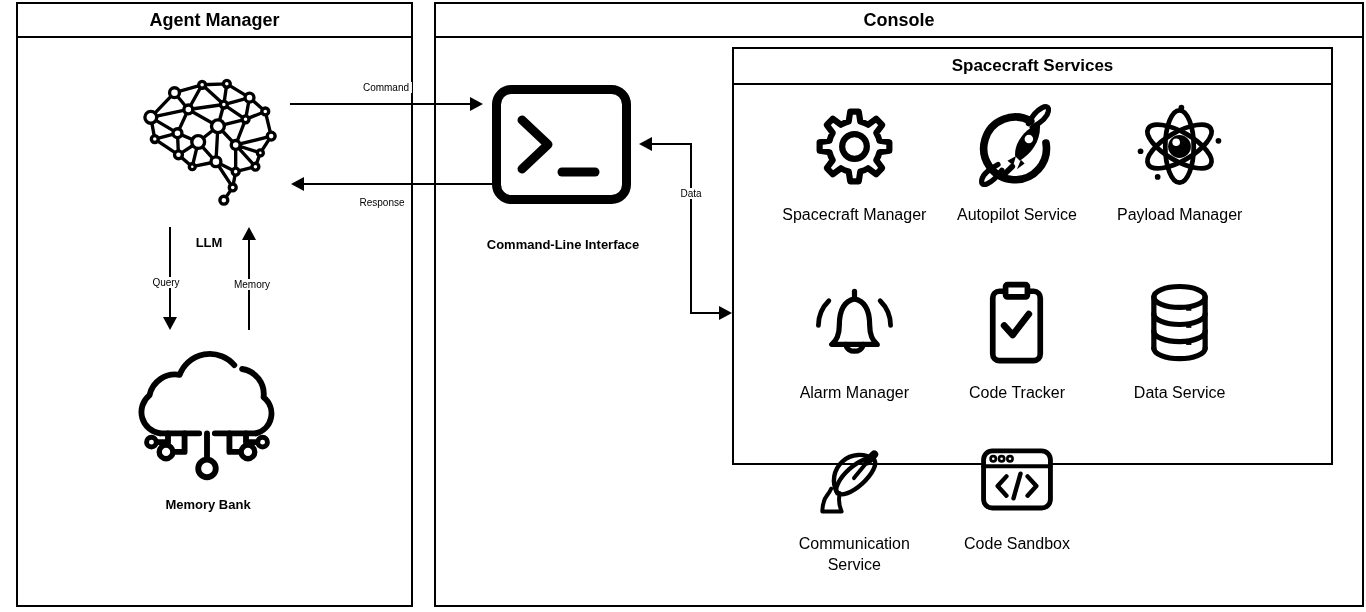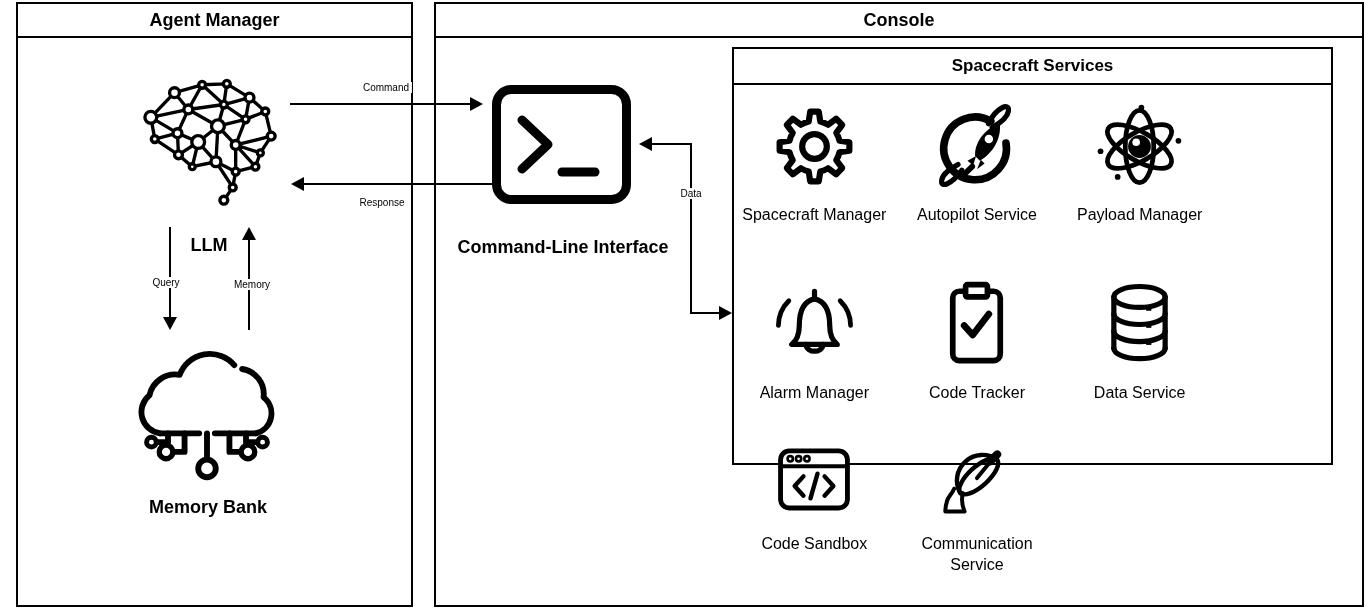--- a/index.html
+++ b/index.html
@@ -18,28 +18,28 @@
   .tri { position:absolute; width:0; height:0; z-index:3; }
   .tri-right { border-top:7px solid transparent; border-bottom:7px solid transparent; border-left:13px solid #000; }
   .tri-left  { border-top:7px solid transparent; border-bottom:7px solid transparent; border-right:13px solid #000; }
   .tri-down  { border-left:7px solid transparent; border-right:7px solid transparent; border-top:13px solid #000; }
   .tri-up    { border-left:7px solid transparent; border-right:7px solid transparent; border-bottom:13px solid #000; }
   .flow-label {
     position:absolute; font-size:10px; background:#fff; padding:0 3px;
     transform:translateX(-50%); white-space:nowrap; z-index:5;
   }
   .node-label {
-    position:absolute; font-size:18px; font-weight:bold;
+    position:absolute; font-size:13px; font-weight:bold;
     transform:translateX(-50%); white-space:nowrap; z-index:4;
   }
   .icon-abs { position:absolute; z-index:2; }
   .svc-grid {
     position:absolute; left:733px; top:86px; width:488px; height:489px;
     display:grid; grid-template-columns:1fr 1fr 1fr;
-    grid-template-rows:177px 172px 1fr; z-index:2;
+    grid-template-rows:177px 172px 1fr; z-index:2;padding-left:40px;
   }
   .svc { display:flex; flex-direction:column; align-items:center; justify-content:flex-start; }
   .svc.row1 svg { margin-top:13px; }
   .svc.row2 svg { margin-top:14px; }
   .svc.row3 svg { margin-top:0px; }
   .svc-label {
     margin-top:10px; font-size:16px; line-height:21px; text-align:center;
     max-width:190px;
   }
   .svc-label.narrow { max-width:132px; }
@@ -201,37 +201,37 @@
         <path class="s" stroke-width="5.5" d="M23,39 A27,11 0 0 0 77,39 M23,57 A27,11 0 0 0 77,57 M23,75 A27,11 0 0 0 77,75"></path>
         <rect class="f" x="57" y="30" width="5.5" height="5.5"></rect>
         <rect class="f" x="57" y="48" width="5.5" height="5.5"></rect>
         <rect class="f" x="57" y="66" width="5.5" height="5.5"></rect>
       </svg>
       <div class="svc-label">Data Service</div>
     </div>
 
     <div class="svc row3">
       <svg width="88" height="88" viewBox="0 0 100 100">
+        <ellipse class="s" stroke-width="5" cx="52" cy="47" rx="28" ry="11" transform="rotate(-42 52 47)"></ellipse>
+        <path class="s" stroke-width="5" d="M73,28 A29,29 0 0 0 31,66"></path>
+        <path class="s" stroke-width="4.5" d="M50,49 L67,28"></path>
+        <path class="s" stroke-width="9" d="M65,30 L73,22"></path>
+        <path class="s" stroke-width="4.5" d="M24,61 C21,68 17,70 16,75 C15,78 14,82 14,87 L36,87 C33,80 32,73 34,66"></path>
+      </svg>
+      <div class="svc-label narrow">Communication Service</div>
+    </div>
+
+    <div class="svc row3">
+      <svg width="88" height="88" viewBox="0 0 100 100">
         <rect class="wf" stroke-width="5.5" x="12" y="18" width="76" height="65" rx="10"></rect>
         <path class="s" stroke-width="4.5" d="M12,35.5 L88,35.5"></path>
         <circle class="s" stroke-width="3" cx="23" cy="27" r="3"></circle>
         <circle class="s" stroke-width="3" cx="32.5" cy="27" r="3"></circle>
         <circle class="s" stroke-width="3" cx="42" cy="27" r="3"></circle>
         <path class="s" stroke-width="5" d="M38,47 L28,58 L38,69 M62,47 L72,58 L62,69 M54,44 L46,72"></path>
       </svg>
       <div class="svc-label">Code Sandbox</div>
     </div>
 
-    <div class="svc row3">
-      <svg width="88" height="88" viewBox="0 0 100 100">
-        <ellipse class="s" stroke-width="5" cx="52" cy="47" rx="28" ry="11" transform="rotate(-42 52 47)"></ellipse>
-        <path class="s" stroke-width="5" d="M73,28 A29,29 0 0 0 31,66"></path>
-        <path class="s" stroke-width="4.5" d="M50,49 L67,28"></path>
-        <path class="s" stroke-width="9" d="M65,30 L73,22"></path>
-        <path class="s" stroke-width="4.5" d="M24,61 C21,68 17,70 16,75 C15,78 14,82 14,87 L36,87 C33,80 32,73 34,66"></path>
-      </svg>
-      <div class="svc-label narrow">Communication Service</div>
-    </div>
-
     <div class="svc row3"></div>
   </div>
 
 </div>
 
 </body></html>

